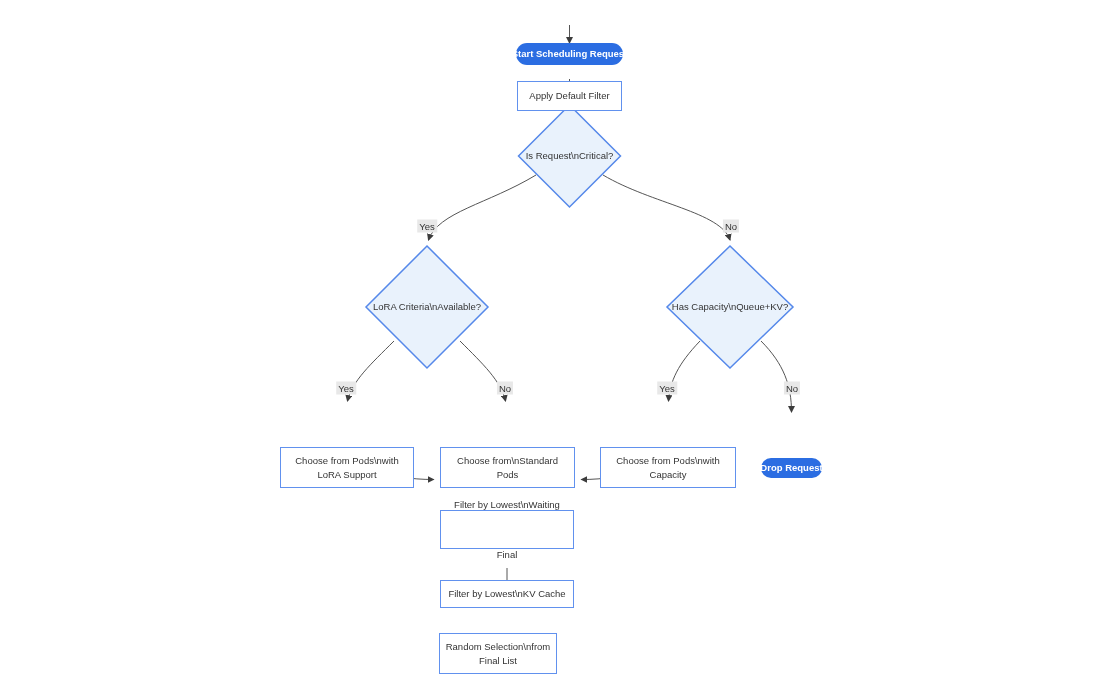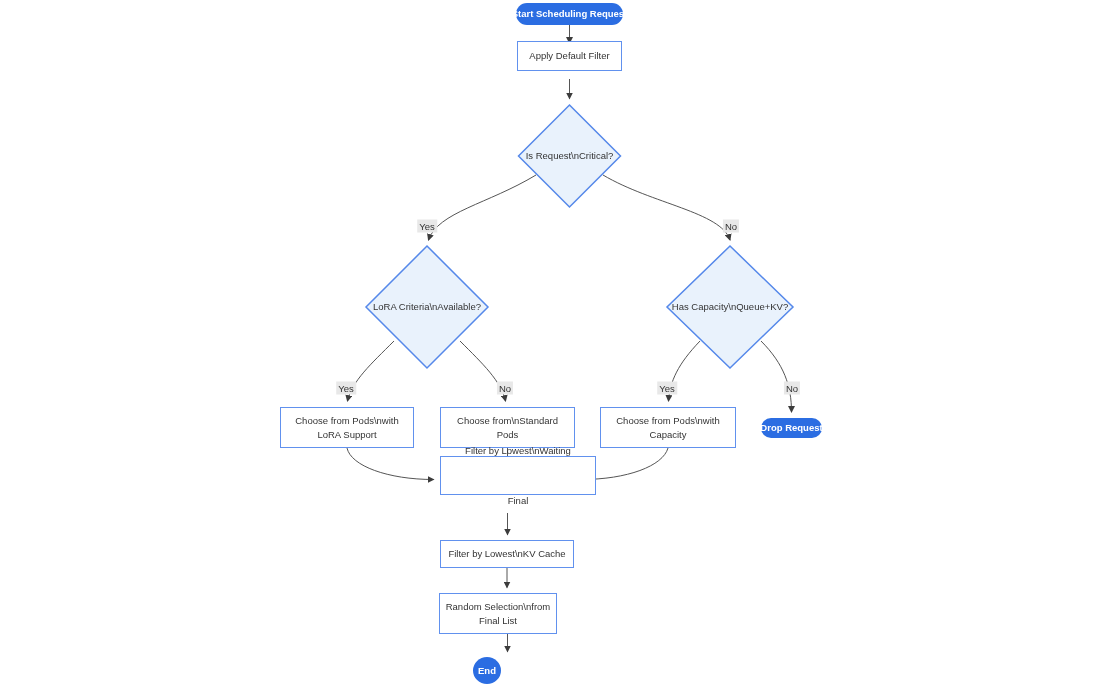--- a/index.html
+++ b/index.html
@@ -8,21 +8,21 @@
     font-family:"Liberation Sans","DejaVu Sans",sans-serif;
     color:var(--text_color,#333333);
   }
   .edges{position:absolute;left:0;top:0;}
   .edges path.edge{stroke:var(--edge_color,#555555);stroke-width:1;fill:none;}
   .edges polygon.decision{fill:var(--decision_fill,#e9f2fc);stroke:var(--decision_border,#5588ea);stroke-width:1.5;}
   .arrowhead{fill:var(--arrow_color,#3c3c3c);}
   .node{
     position:absolute;box-sizing:border-box;
     display:flex;flex-direction:column;align-items:center;justify-content:center;
-    text-align:center;font-size:9.5px;line-height:14px;
+    text-align:center;font-size:9.5px;line-height:14px;margin-top:40px;
   }
   .rect-node{background:var(--node_fill,#ffffff);border:1.5px solid var(--node_border,#6191ee);}
   .pill{
     background:var(--pill_fill,#2b6de2);color:var(--pill_text,#ffffff);
     font-weight:700;border-radius:999px;white-space:nowrap;border:none;
   }
   .circle{border-radius:50%;}
   .diamond-label{
     position:absolute;transform:translate(-50%,-50%);
     white-space:nowrap;font-size:9.5px;line-height:12px;text-align:center;
@@ -90,21 +90,21 @@
   <div class="node rect-node" style="left:440px;top:407px;width:135px;height:41px;">
     <span class="line">Choose from\nStandard</span>
     <span class="line">Pods</span>
   </div>
 
   <div class="node rect-node" style="left:600px;top:407px;width:136px;height:41px;">
     <span class="line">Choose from Pods\nwith</span>
     <span class="line">Capacity</span>
   </div>
 
-  <div class="node rect-node" style="left:440px;top:456px;width:156px;height:39px;gap:36px;">
+  <div class="node rect-node" style="left:440px;top:470px;width:134px;height:39px;gap:36px;">
     <span class="line">Filter by Lowest\nWaiting</span>
     <span class="line">Final</span>
   </div>
 
   <div class="node rect-node" style="left:440px;top:540px;width:134px;height:28px;text-align:center;">
     <span class="line">Filter by Lowest\nKV Cache</span>
   </div>
 
   <div class="node rect-node" style="left:439px;top:593px;width:118px;height:41px;">
     <span class="line">Random Selection\nfrom</span>

